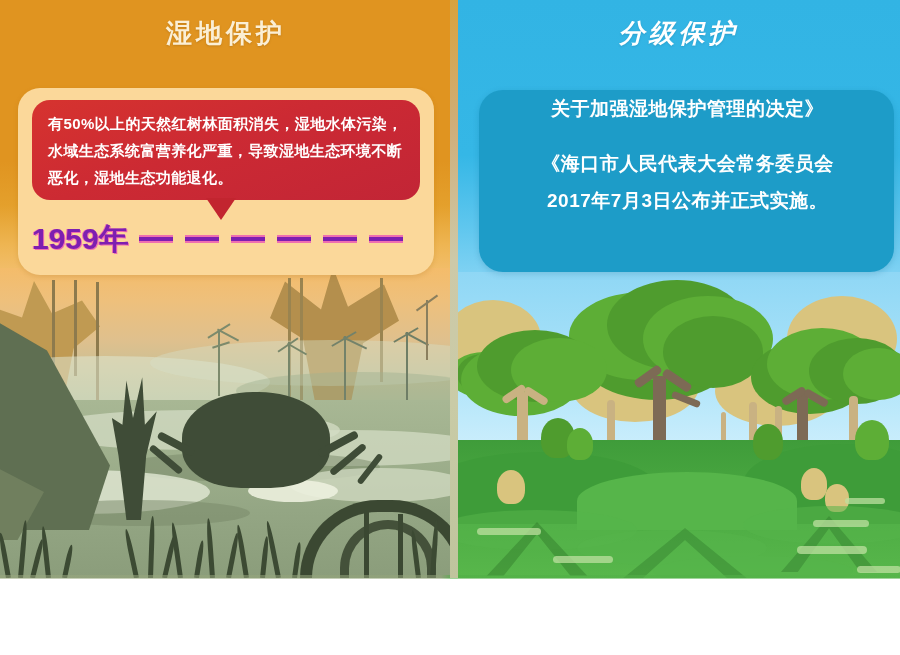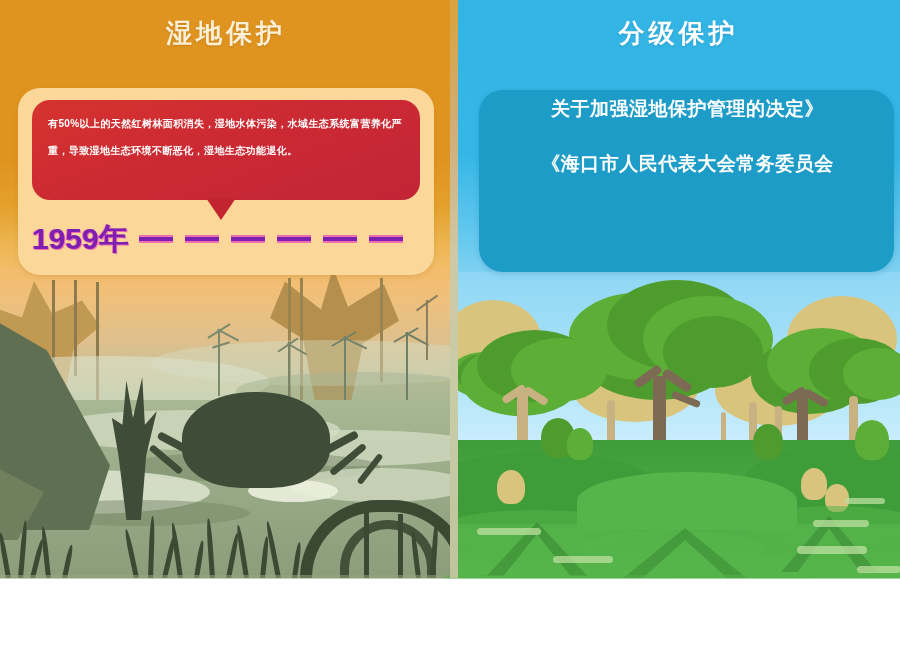--- a/index.html
+++ b/index.html
@@ -77,35 +77,35 @@
   .root { position:absolute; background:#7d6a55; transform-origin: top center; }
   .root-tan { position:absolute; background:#c9b282; transform-origin: top center; }
 
   
   .hdr-title {
     position:absolute; top:16px; width:100%; text-align:center;
     font-size:26px; font-weight:bold; letter-spacing:4px;
     z-index: 8;
   }
   .hdr-title-left  { color:#fbefd5; text-shadow: 0 1px 2px rgba(140,85,10,.35); }
-  .hdr-title-right { color:#ffffff; text-shadow: 0 1px 2px rgba(20,110,150,.3); }
+  .hdr-title-right { color:#ffffff; text-shadow: 0 1px 2px rgba(20,110,150,.3); font-style: italic; }
 
   
   .card-left {
     position:absolute; left:18px; top:88px; width:416px; height:187px;
     background:#fbd89a; border-radius:22px; z-index: 10;
     box-shadow: 0 2px 5px rgba(150,95,10,0.18);
   }
   .redbox {
     position:absolute; left:14px; top:12px; width:388px; height:100px;
     background: linear-gradient(160deg,#d6332f 0%, #cc2a33 45%, #c22536 100%);
     border-radius:18px;
   }
   .redbox p {
-    color:#ffffff; font-size:10px; font-weight:bold;
+    color:#ffffff; font-size:15px; font-weight:bold;
     line-height:27px; padding:10px 16px 0 16px;
     letter-spacing:.4px; text-align:left;
   }
   .red-pointer {
     position:absolute; left:188px; top:110px;
     width:0;height:0;
     border-left:15px solid transparent;
     border-right:15px solid transparent;
     border-top:22px solid #c2252f;
   }
@@ -355,19 +355,20 @@
     <div class="r-water-lt" style="left:340px; top:546px; width:70px; height:8px;"></div>
     <div class="r-water-lt" style="left:96px;  top:556px; width:60px; height:7px;"></div>
     <div class="r-water-lt" style="left:400px; top:566px; width:44px; height:7px;"></div>
     <div class="r-water-lt" style="left:388px; top:498px; width:40px; height:6px;"></div>
 
     <div class="hdr-title hdr-title-right">分级保护</div>
 
     <div class="card-right">
       <div class="txt" style="padding-top:0">关于加强湿地保护管理的决定》</div>
       <div class="txt">《海口市人民代表大会常务委员会</div>
+      <div class="txt" style="padding-top:0">2017年7月3日公布并正式实施。</div>
     </div>
   </div>
 
   <div class="footer-edge"></div>
 
 
 </div>
 
 </body></html>

